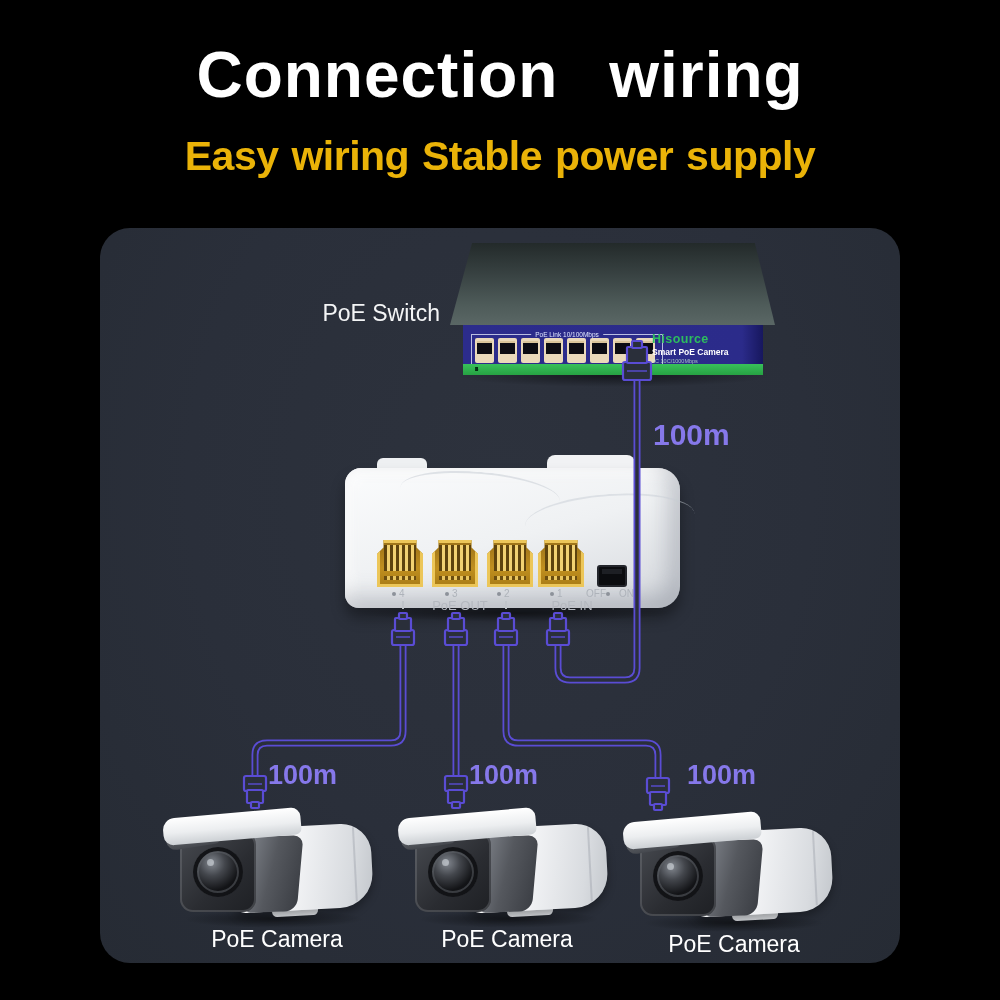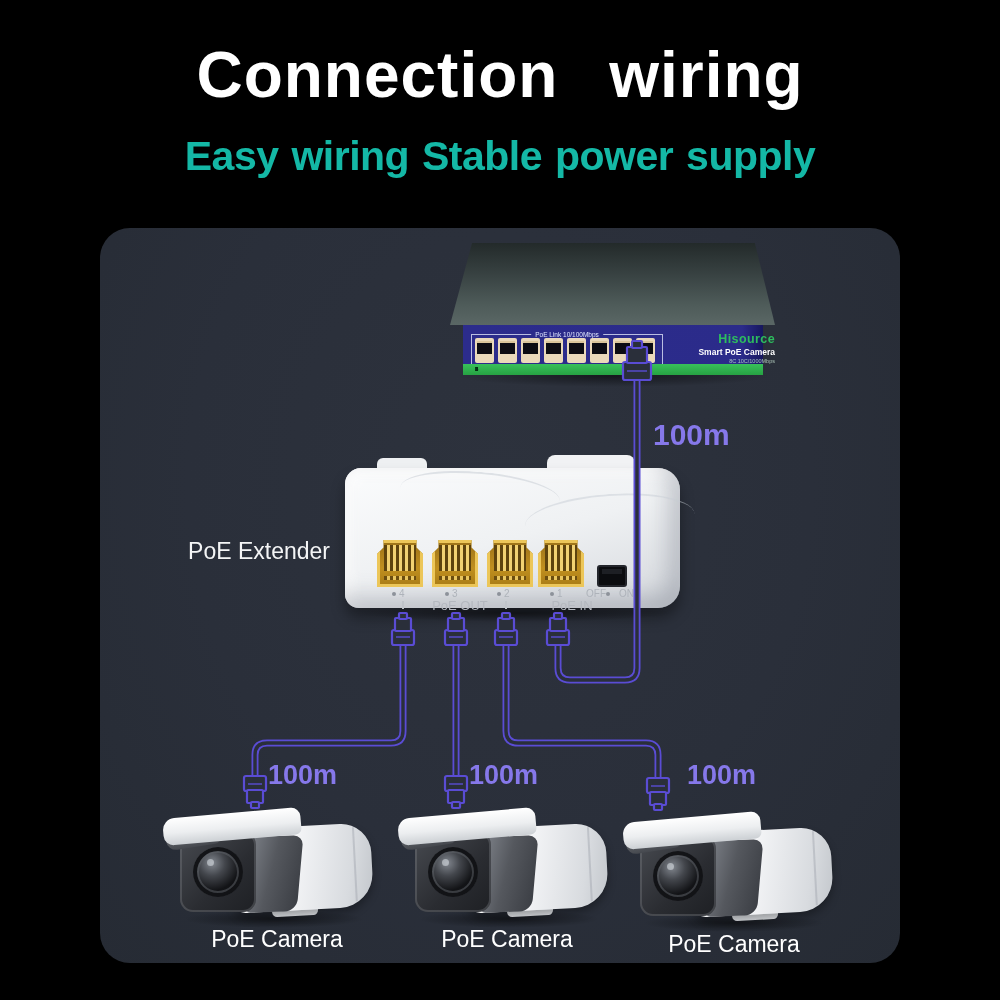--- a/index.html
+++ b/index.html
@@ -3,21 +3,21 @@
 <meta charset="utf-8">
 <style>
   html,body{margin:0;padding:0;background:#000;}
   body{width:1000px;height:1000px;position:relative;overflow:hidden;
        font-family:"Liberation Sans","DejaVu Sans",sans-serif;}
 
   
   .title{position:absolute;left:0;top:38px;width:1000px;text-align:center;
          color:#fff;font-size:64px;font-weight:bold;letter-spacing:1px;word-spacing:.5em;}
   .subtitle{position:absolute;left:0;top:133px;width:1000px;text-align:center;
-            color:#14b8a6;font-size:41px;font-weight:bold;letter-spacing:-.5px;word-spacing:2px;}
+            color:#eab308;font-size:41px;font-weight:bold;letter-spacing:-.5px;word-spacing:2px;}
 
   
   .panel{position:absolute;left:100px;top:228px;width:800px;height:735px;border-radius:30px;
          background:radial-gradient(ellipse at 50% 35%, #2d323d 0%, #2a2f3a 55%, #262b34 100%);}
   .panel *{position:absolute;box-sizing:border-box;}
 
   .dev-label{color:#f4f5f6;font-size:23px;text-align:right;z-index:4;}
   .runlabel{color:#8678ea;font-weight:bold;z-index:6;}
 
   
@@ -34,21 +34,21 @@
   .sw-ticks{left:12px;bottom:1px;width:188px;height:9px;display:flex;
             justify-content:space-between;position:absolute;}
   .sw-ticks span{font-size:6px;color:rgba(6,46,20,.85);line-height:9px;}
   .sw-portbox{left:8px;top:9px;width:192px;height:33px;border:1px solid rgba(235,240,255,.75);}
   .sw-portcap{left:50%;top:-5px;transform:translateX(-50%);white-space:nowrap;
               font-size:6.5px;color:#dfe6ff;background:#2b2b8a;padding:0 4px;line-height:9px;}
   .sw-ports{left:12px;top:13px;width:184px;height:25px;display:flex;gap:4px;position:absolute;}
   .sw-port{position:relative;width:19px;height:25px;background:#ead9ba;border-radius:2px;flex:none;}
   .sw-port i{position:absolute;left:2px;right:2px;top:3px;height:13px;background:#0c0c12;
              border-top:2px solid #d9c49a;}
-  .sw-brand{left:212px;top:7px;width:100px;text-align:right;}
+  .sw-brand{left:189px;top:7px;width:100px;text-align:left;}
   .sw-brand .b1{position:static;display:block;color:#2dbd5e;font-size:12.5px;font-weight:bold;letter-spacing:.4px;}
   .sw-brand .b2{position:static;display:block;color:#fff;font-size:8.5px;font-weight:bold;margin-top:1px;}
   .sw-brand .b3{position:static;display:block;color:rgba(205,235,215,.75);font-size:5.5px;margin-top:1px;}
 
   
   .ext-tab1{left:277px;top:230px;width:50px;height:16px;background:#eef0f2;border-radius:6px 6px 0 0;z-index:2;}
   .ext-tab2{left:447px;top:227px;width:88px;height:19px;background:#f1f2f4;border-radius:8px 8px 0 0;z-index:2;}
   .ext-body{left:245px;top:240px;width:335px;height:140px;z-index:3;
             border-radius:16px 22px 22px 14px;
             background:linear-gradient(165deg,#fbfcfd 0%,#eff1f3 50%,#dcdfe3 85%,#cfd3d8 100%);
@@ -119,20 +119,21 @@
   .conn-line{stroke:#5a4cd4;stroke-width:1.4;}
 </style>
 </head>
 <body>
 
 <div class="title">Connection wiring</div>
 <div class="subtitle">Easy wiring Stable power supply</div>
 
 <div class="panel">
 
+  <div class="dev-label" style="left:140px;top:72px;width:200px;">PoE Switch</div>
 
   <div class="switch">
     <div class="sw-shadow"></div>
     <div class="sw-lid"></div>
     <div class="sw-front">
       <div class="sw-portbox">
         <div class="sw-portcap">PoE Link 10/100Mbps</div>
       </div>
       <div class="sw-ports">
         <div class="sw-port">
@@ -175,21 +176,20 @@
           <span>6</span>
           <span>7</span>
           <span>8</span>
         </div>
       </div>
     </div>
   </div>
 
   <div class="runlabel" style="left:553px;top:190px;font-size:30px;">100m</div>
 
-  <div class="dev-label" style="left:30px;top:310px;width:200px;">PoE Extender</div>
 
   <div class="ext-shadow"></div>
   <div class="ext-tab1"></div>
   <div class="ext-tab2"></div>
   <div class="ext-body">
     <div class="ext-seam1"></div>
     <div class="ext-seam2"></div>
     <div class="gold-port gp1">
         <div class="pins"></div>
         <div class="dots"></div>

